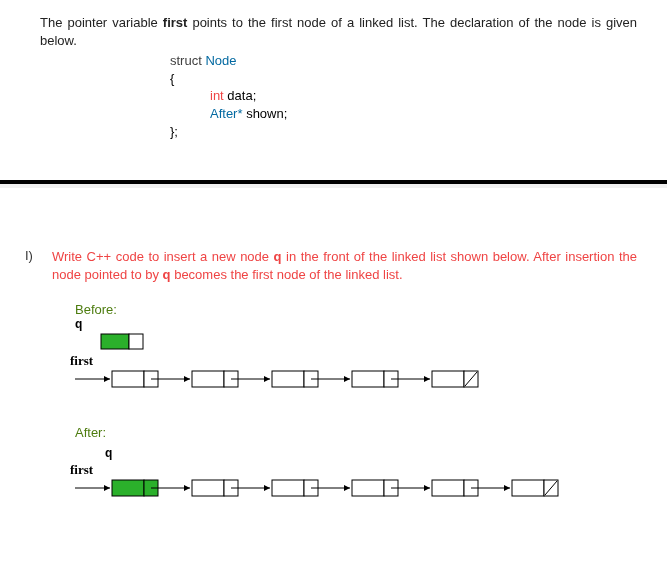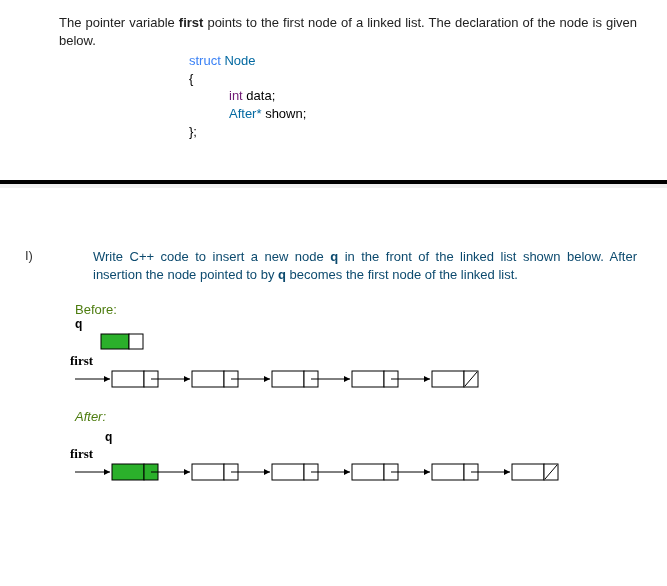--- a/index.html
+++ b/index.html
@@ -6,58 +6,58 @@
   body {
     margin: 0;
     padding: 0;
     font-family: Verdana, Arial, sans-serif;
     font-size: 13px;
     color: #000;
     background: #fff;
     width: 667px;
   }
   .top-block {
-    padding: 14px 30px 10px 59px;
+    padding: 14px 30px 10px 40px;
   }
   .intro-text {
     text-align: justify;
     line-height: 1.4;
     color: #222;
     margin-bottom: 2px;
   }
   .code-block {
     margin-left: 130px;
     line-height: 1.35;
   }
-  .kw-struct { color: #3b82f6; }
-  .kw-type { color: #701a75; }
+  .kw-struct { color: #404040; }
+  .kw-type { color: #ef4444; }
   .ident { color: #0369a1; }
   .indent1 { margin-left: 0px; }
   .indent2 { margin-left: 40px; }
   .sep {
     height: 8px;
     background: linear-gradient(#000 0 4px, #f0f0f0 4px 8px);
     margin-top: 30px;
   }
   .question-block {
     padding: 60px 30px 0 30px;
     position: relative;
   }
   .q-label {
     position: absolute;
     left: 25px;
     top: 60px;
     font-weight: normal;
     color: #333;
   }
   .q-text {
-    margin-left: 63px;
+    margin-left: 22px;
     text-align: justify;
     line-height: 1.4;
-    color: #0c4a6e;
+    color: #ef4444;
   }
   .bold { font-weight: bold; }
   .state-label {
     margin-left: 45px;
     margin-top: 18px;
     color: #4d7c0f;
   }
   .diagram {
     margin-left: 40px;
     margin-top: 2px;
@@ -139,21 +139,21 @@
       <rect x="314" y="2" width="14" height="16" fill="#fff" stroke="#000"></rect>
       <line x1="321" y1="10" x2="360" y2="10" stroke="#000"></line>
       <polygon points="360,10 354,7 354,13" fill="#000"></polygon>
 
       <rect x="362" y="2" width="32" height="16" fill="#fff" stroke="#000"></rect>
       <rect x="394" y="2" width="14" height="16" fill="#fff" stroke="#000"></rect>
       <line x1="395" y1="17" x2="407" y2="3" stroke="#000"></line>
     </svg>
   </div>
 
-  <div class="state-label" style="margin-top:12px;font-style:italic;">After:</div>
+  <div class="state-label" style="margin-top:28px;">After:</div>
   <div class="q-label-s" style="margin-left:75px; margin-top:6px;">q</div>
   <div class="diagram">
     <div class="row">
       <span class="first-label">first</span>
     </div>
     <svg width="610" height="28" style="margin-left:0;">
 
       <line x1="5" y1="10" x2="40" y2="10" stroke="#000"></line>
       <polygon points="40,10 34,7 34,13" fill="#000"></polygon>
 

